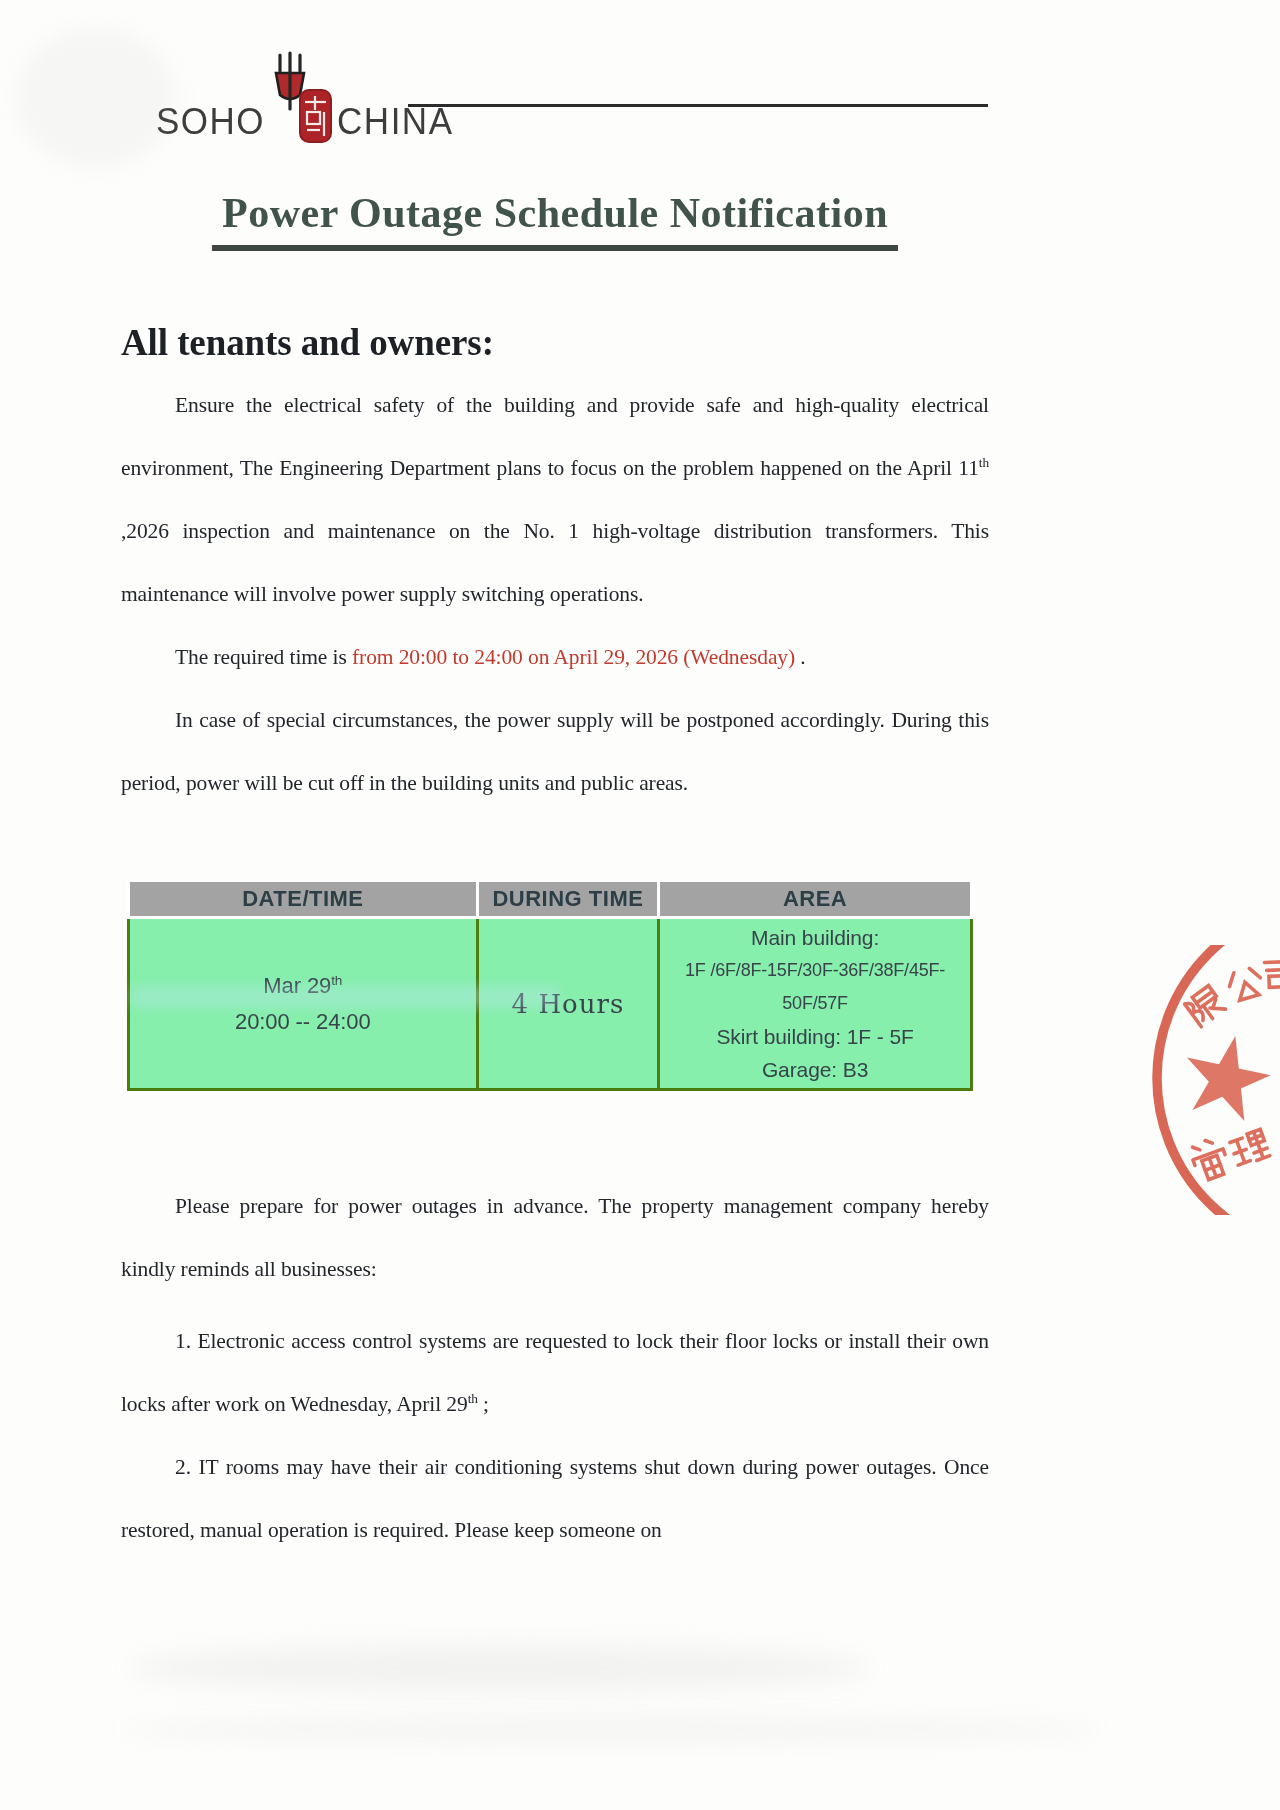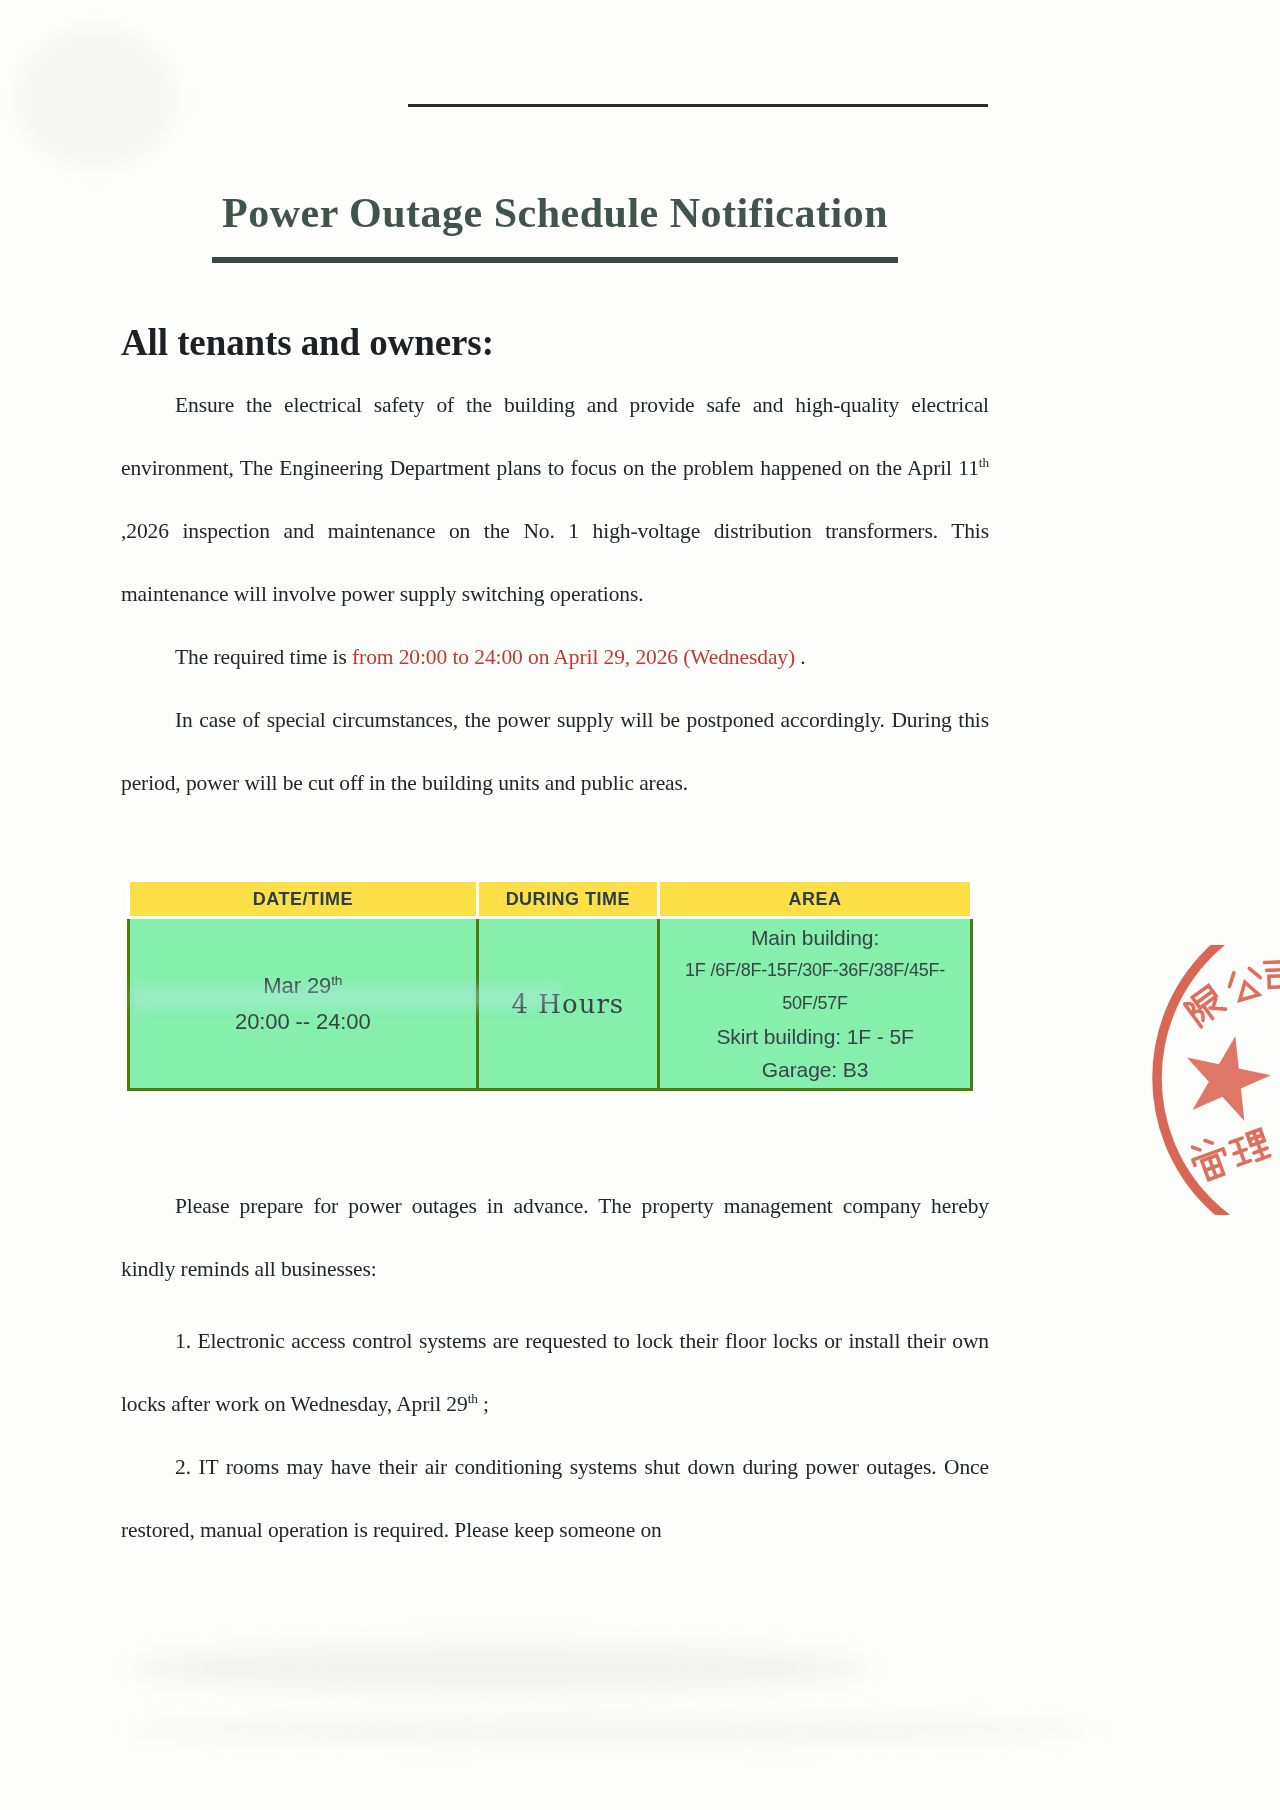--- a/index.html
+++ b/index.html
@@ -15,21 +15,21 @@
     color:#3d3d3d; letter-spacing:1.5px; transform:scaleY(1.05);
     display:inline-block; margin-bottom:4px;
   }
   .logo-seal { margin:0 2px -2px 4px; }
   .header-rule { position:absolute; left:408px; top:104px; width:580px; height:3px; background:#2b2b2b; }
   
   .title-wrap { position:absolute; left:121px; top:189px; width:868px; text-align:center; }
   h1.doc-title {
     display:inline-block; margin:0; font-size:42px; font-weight:bold;
     color:#41544b; letter-spacing:0.5px;
-    border-bottom:6px solid #3d4843; padding:0 10px 20px;
+    border-bottom:6px solid #3d4843; padding:0 10px 8px;
   }
   
   .body-text {
     position:absolute; left:121px; top:311px; width:868px;
     font-size:21.5px; line-height:63px; text-align:justify; letter-spacing:-0.1px;
   }
   .body-text h2 {
     margin:0; font-size:37px; line-height:63px; font-weight:bold;
     color:#1d2125; text-align:left;
   }
@@ -38,22 +38,22 @@
   sup { font-size:0.62em; line-height:0; }
   p.p-prepare { margin-top:84px; }
   p.p-item1 { margin-top:9px; }
   
   table.schedule {
     border-collapse:collapse; width:846px; margin:64px 0 0 6px;
     font-family:"Liberation Sans", sans-serif; text-align:center;
     line-height:normal; text-indent:0; border:1px solid #cfe4ee;
   }
   table.schedule th {
-    background:#fde047; border:3px solid #ffffff; height:32px;
-    font-size:18px; font-weight:bold; color:#2c3e46; letter-spacing:0.5px;
+    background:#a3a3a3; border:3px solid #ffffff; height:32px;
+    font-size:22px; font-weight:bold; color:#2c3e46; letter-spacing:0.5px;
   }
   table.schedule td {
     background:#86efac; border:3px solid #4d7c0f; vertical-align:middle;
     padding:2px 0; color:#39434b;
   }
   td.c-date { font-size:22px; line-height:36px; }
   td.c-dur  { font-family:"DejaVu Serif", serif; font-size:26px; color:#565656; letter-spacing:1px; }
   td.c-area div { line-height:33px; font-size:21px; }
   td.c-area div.condensed { font-size:18px; letter-spacing:-0.2px; }
   
@@ -63,20 +63,40 @@
   .sm1 { left:130px; top:1645px; width:740px; height:46px; background:rgba(150,150,150,0.10); filter:blur(12px); }
   .sm2 { left:16px;  top:28px;   width:160px; height:140px; background:rgba(170,170,170,0.08); filter:blur(10px); }
   .sm3 { left:120px; top:1715px; width:980px; height:30px; background:rgba(160,160,160,0.07); filter:blur(10px); }
   .sm-blue { left:130px; top:986px; width:430px; height:22px; background:rgba(190,228,244,0.35); filter:blur(6px); border-radius:8px; }
 </style>
 </head>
 <body>
 
 <div class="page">
 
+  <div class="logo">
+    <span class="logo-text">SOHO</span>
+    <svg class="logo-seal" width="66" height="94" viewBox="0 0 66 94">
+      <path d="M7 23 H35 L31 45 Q21 53 11 45 Z" fill="#b12a2b" stroke="#1f1f1f" stroke-width="2.6"></path>
+      <g stroke="#262626" stroke-width="3.2" fill="none" stroke-linecap="round">
+        <path d="M21 3 V59"></path>
+        <path d="M11 5 V21"></path>
+        <path d="M31 5 V21"></path>
+      </g>
+      <rect x="31" y="40" width="31" height="52" rx="9" fill="#ac2428" stroke="#8f1d20" stroke-width="2"></rect>
+      <g stroke="#ffffff" stroke-width="2.2" fill="none" opacity="0.9">
+        <path d="M36 52 H57"></path>
+        <path d="M46 46 V60"></path>
+        <rect x="38" y="62" width="13" height="12"></rect>
+        <path d="M55 62 V86"></path>
+        <path d="M38 80 H51"></path>
+      </g>
+    </svg>
+    <span class="logo-text">CHINA</span>
+  </div>
 
   <div class="header-rule"></div>
 
   <div class="title-wrap">
     <h1 class="doc-title">Power Outage Schedule Notification</h1>
   </div>
 
   <div class="body-text">
     <h2>All tenants and owners:</h2>
 

